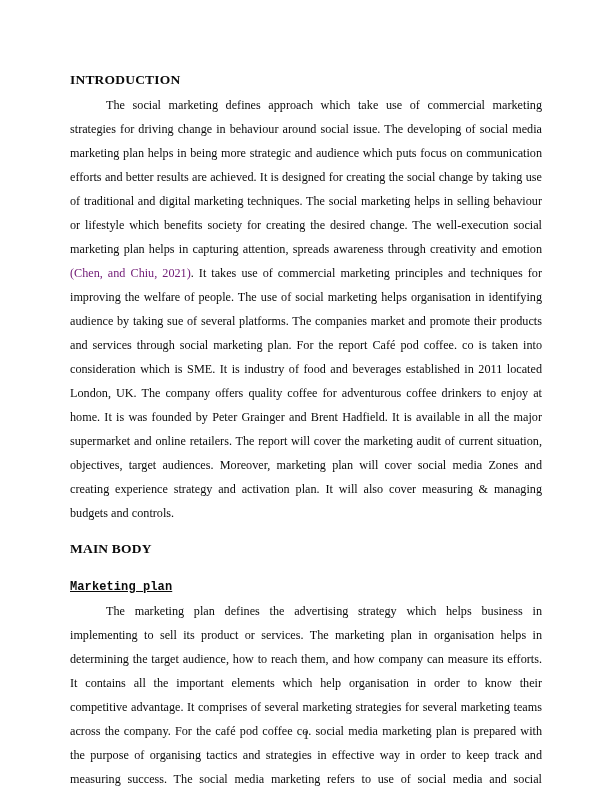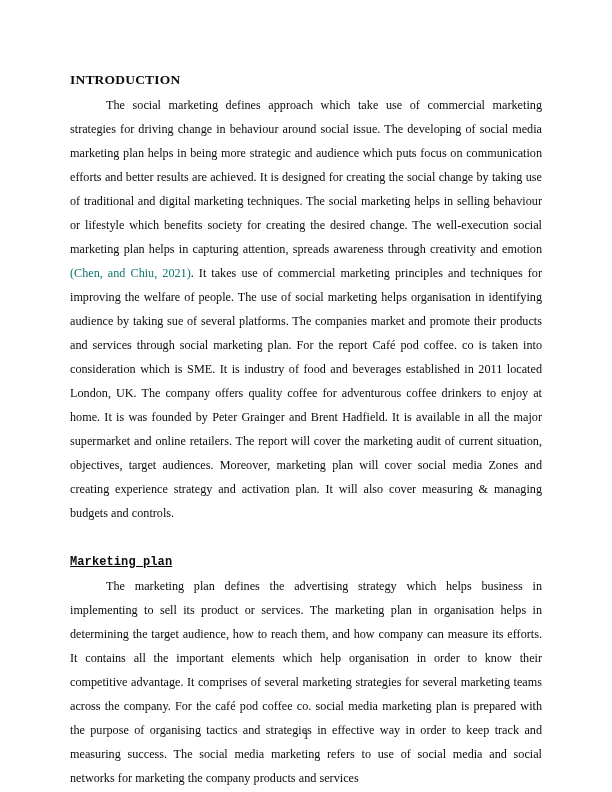--- a/index.html
+++ b/index.html
@@ -59,21 +59,21 @@
     line-height: 24px;
     margin: 0;
     text-align: justify;
     text-justify: inter-word;
     text-indent: 36px;
     word-spacing: 0.1px;
     hyphens: none;
   }
 
   .cite {
-    color: #0f766e;
+    color: #701a75;
   }
 
   .spacer-sm { height: 12px; }
   .spacer-md { height: 13px; }
 
   .page-number {
     position: absolute;
     left: 0;
     top: 726px;
     width: 612px;
@@ -89,20 +89,21 @@
 <div class="page">
 
   <div class="content">
 
     <h1 class="section-heading">INTRODUCTION</h1>
 
     <p class="body-par"><span>The social marketing defines approach which take use of commercial marketing strategies for driving change in behaviour around social issue. The developing of social media marketing plan helps in being more strategic and audience which puts focus on communication efforts and better results are achieved. It is designed for creating the social change by taking use of traditional and digital marketing techniques. The social marketing helps in selling behaviour or lifestyle which benefits society for creating the desired change. The well-execution social marketing plan helps in capturing attention, spreads awareness through creativity and emotion </span><span class="cite">(Chen, and Chiu, 2021)</span><span>. It takes use of commercial marketing principles and techniques for improving the welfare of people. The use of social marketing helps organisation in identifying audience by taking sue of several platforms. The companies market and promote their products and services through social marketing plan. For the report Café pod coffee. co is taken into consideration which is SME. It is industry of food and beverages established in 2011 located London, UK. The company offers quality coffee for adventurous coffee drinkers to enjoy at home. It is was founded by Peter Grainger and Brent Hadfield. It is available in all the major supermarket and online retailers.   The report will cover the marketing audit of current situation, objectives, target audiences. Moreover, marketing plan will cover social media Zones and creating experience strategy and activation plan. It will also cover measuring &amp; managing budgets and controls.</span></p>
 
     <div class="spacer-sm"></div>
 
+    <h1 class="section-heading">MAIN BODY</h1>
 
     <div class="spacer-md"></div>
 
     <h2 class="sub-heading">Marketing plan</h2>
 
     <p class="body-par"><span>The marketing plan defines the advertising strategy which helps business in implementing to sell its product or services. The marketing plan in organisation helps in determining the target audience, how to reach them, and how company can measure its efforts. It contains all the important elements which help organisation in order to know their competitive advantage. It comprises of several marketing strategies for several marketing teams across the company. For the café pod coffee co. social media marketing plan is prepared with the purpose of organising tactics and strategies in effective way in order to keep track and measuring success. The social media marketing refers to use of social media and social networks for marketing the company products and services </span></p>
 
   </div>
 
   <div class="page-number">1</div>

